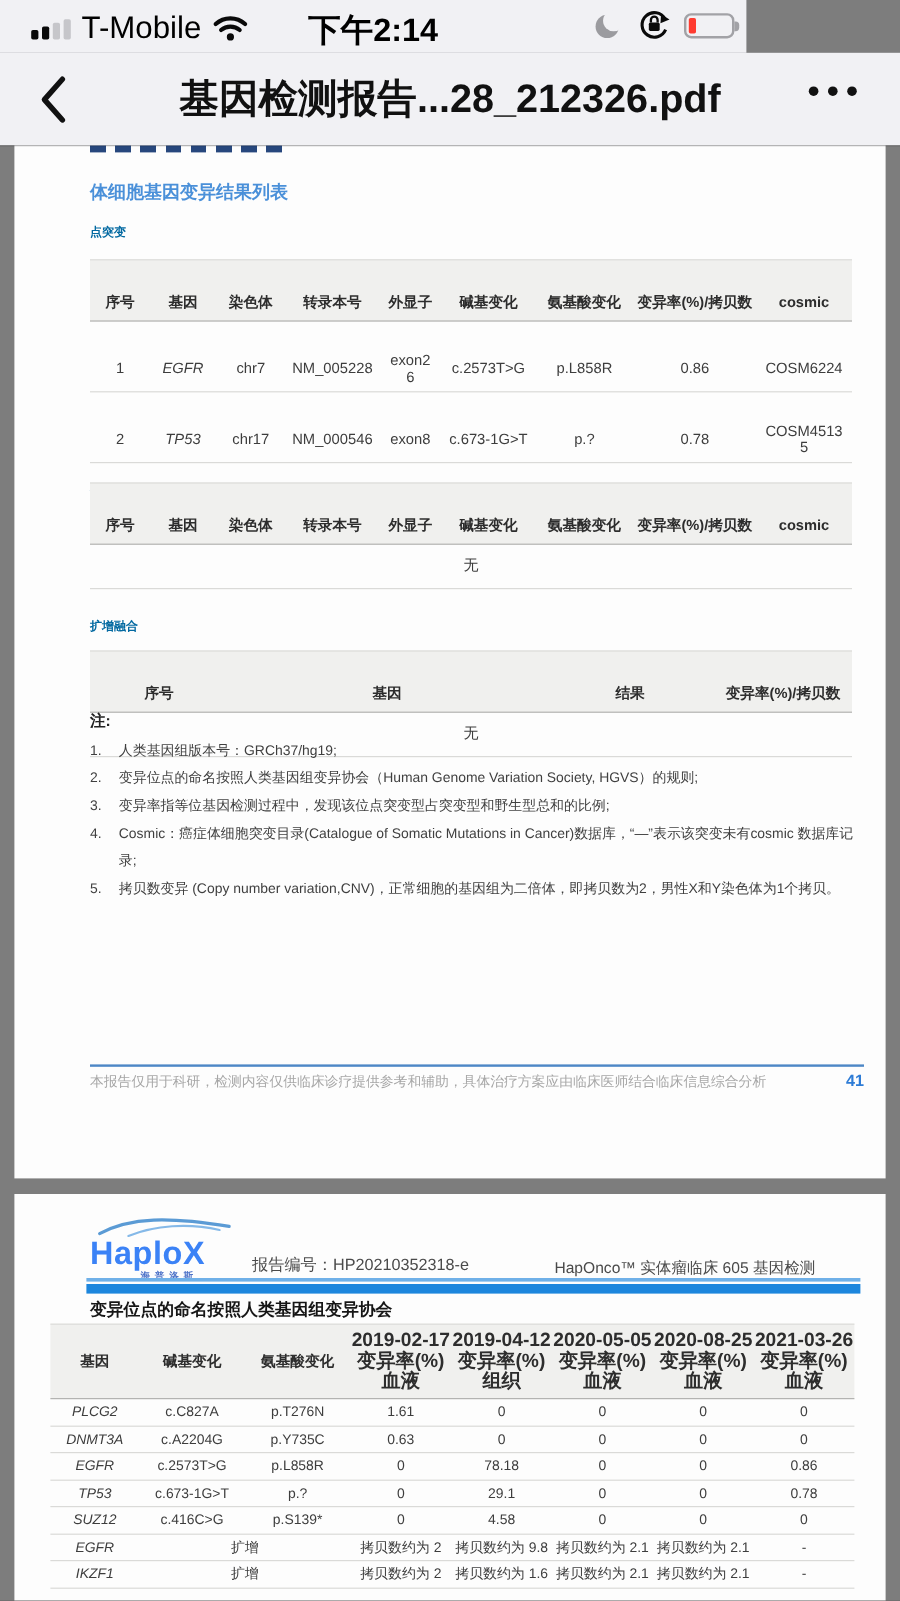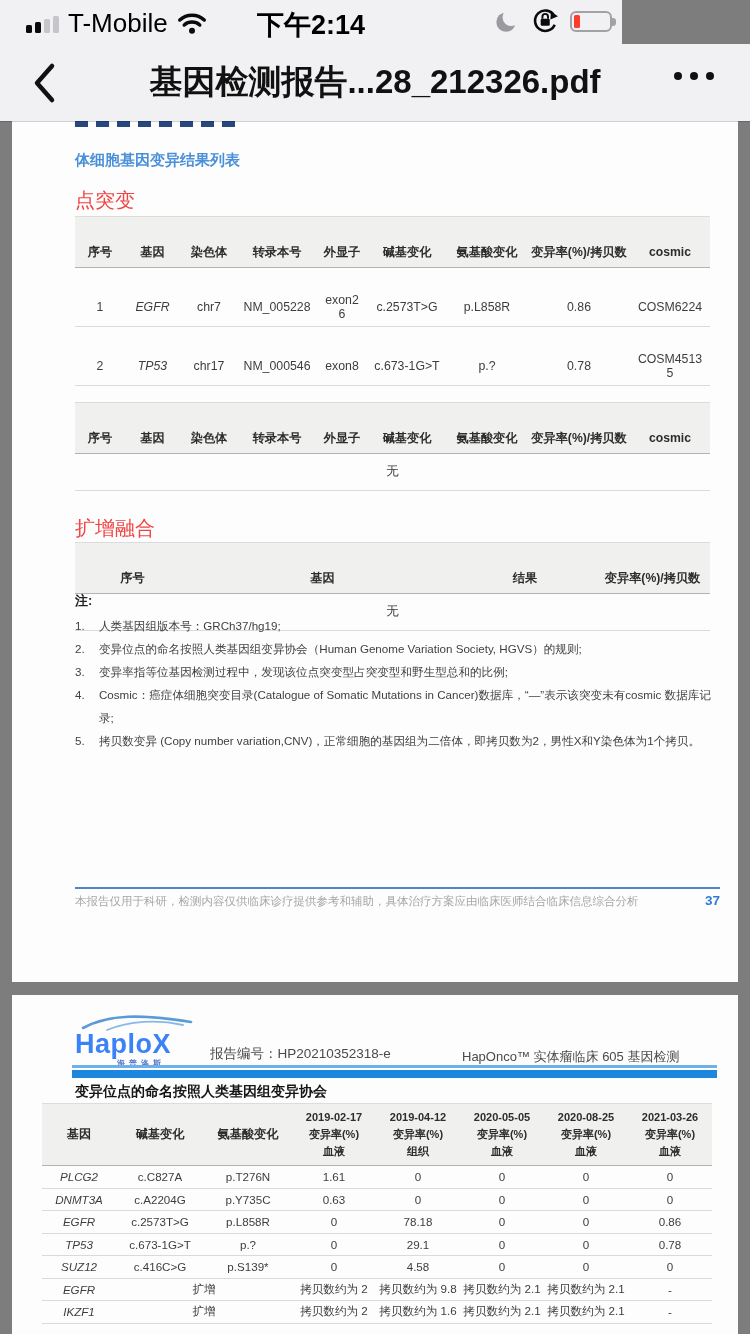--- a/index.html
+++ b/index.html
@@ -31,21 +31,21 @@
   
   .viewer { position:absolute; top:121px; left:0; width:750px; height:1213px; background:#7d7d7d; overflow:hidden; }
   .page { width:726px; margin:0 12px; background:#fdfdfd; position:relative; }
   .p1 { height:861px; margin-bottom:13px; }
   .p2 { height:560px; }
 
   
   .remnant { position:absolute; top:0; left:63px; width:168px; height:6px;
              background:repeating-linear-gradient(90deg,#27477d 0 13px, transparent 13px 21px); }
   .list-title { position:absolute; top:30px; left:63px; font-size:15px; font-weight:700; color:#4a90d9; }
-  .sec-title { position:absolute; left:63px; font-size:20px; font-weight:400; color:#ef4444; }
+  .sec-title { position:absolute; left:63px; font-size:10px; font-weight:700; color:#0369a1; }
   .st-pm { top:66px; } .st-indel { top:252px;margin-top:29px; } .st-af { top:394px; }
 
   .tbl { position:absolute; left:63px; width:635px; }
   .tbl-pm { top:95px; } .tbl-indel { top:281px; } .tbl-af { top:421px; }
   .t9r { display:grid; grid-template-columns:50px 55px 58px 78px 52px 78px 82px 102px 80px; }
   .t4r { display:grid; grid-template-columns:115px 265px 140px 115px; }
   .thead { background:#f0f0ee; border-top:1px solid #dcdcda; border-bottom:1px solid #b3b3b1; }
   .c { display:flex; align-items:center; justify-content:center; text-align:center;
        font-size:12.3px; color:#3d3d3d; padding:4px 1px; min-height:24px; white-space:pre-line;margin-top:20px; }
   .thead .c { font-weight:700; color:#2d2d2d; white-space:nowrap; font-size:12.2px; min-height:30px; }
@@ -72,21 +72,21 @@
   .bars { position:absolute; top:70px; left:60px; width:645px; }
   .bar-thin { height:3px; background:#6fb0e8; }
   .bar-thick { height:8px; background:#1d86dd; margin-top:2px; }
   .cmp-title { position:absolute; top:88px; left:63px; font-size:14px; font-weight:700; color:#161616; }
 
   .cmp { position:absolute; top:108px; left:30px; width:670px; }
   .cmpr { display:grid; grid-template-columns:74px 88px 88px 84px 84px 84px 84px 84px; }
   .cmp-head { background:#f0f0ee; border-top:1px solid #dcdcda; border-bottom:1px solid #b3b3b1; }
   .fh { display:flex; align-items:center; justify-content:center; font-weight:700; font-size:12.2px; color:#2d2d2d; }
   .dh { display:flex; flex-direction:column; justify-content:center; align-items:center; padding:5px 0; }
-  .dh div { line-height:17px; font-weight:700; font-size:11px; color:#2d2d2d; white-space:nowrap; }
+  .dh div { line-height:17px; font-weight:700; font-size:16px; color:#2d2d2d; white-space:nowrap; }
   .cmpr .cc { display:flex; align-items:center; justify-content:center; font-size:11.6px; color:#3d3d3d; min-height:21.5px; white-space:nowrap; border:none; }
   .cmp .row { border-bottom:1px solid #dadad8; }
   .span2 { grid-column:2 / span 2; }
 </style>
 </head>
 <body>
 
 <div class="screen">
 
   <div class="statusbar">
@@ -228,21 +228,21 @@
           <span>Cosmic：癌症体细胞突变目录(Catalogue of Somatic Mutations in Cancer)数据库，“—”表示该突变未有cosmic 数据库记录;</span>
         </div>
         <div class="note">
           <span class="n">5.</span>
           <span>拷贝数变异 (Copy number variation,CNV)，正常细胞的基因组为二倍体，即拷贝数为2，男性X和Y染色体为1个拷贝。</span>
         </div>
       </div>
 
       <div class="p1-footer">
         <div class="disclaimer">本报告仅用于科研，检测内容仅供临床诊疗提供参考和辅助，具体治疗方案应由临床医师结合临床信息综合分析</div>
-        <div class="pagenum">37</div>
+        <div class="pagenum">41</div>
       </div>
     </div>
 
     <div class="page p2">
       <div class="logo">
         <svg width="120" height="20" viewBox="0 0 120 20" style="position:absolute;top:-4px;left:4px;">
           <path d="M4 15 C30 1 62 1 112 9" fill="none" stroke="#5b9bd5" stroke-width="2.6" stroke-linecap="round"></path>
           <path d="M28 17 C50 8 78 6 104 12" fill="none" stroke="#85b9e8" stroke-width="1.8" stroke-linecap="round"></path>
         </svg>
         <div class="brand">HaploX</div>

